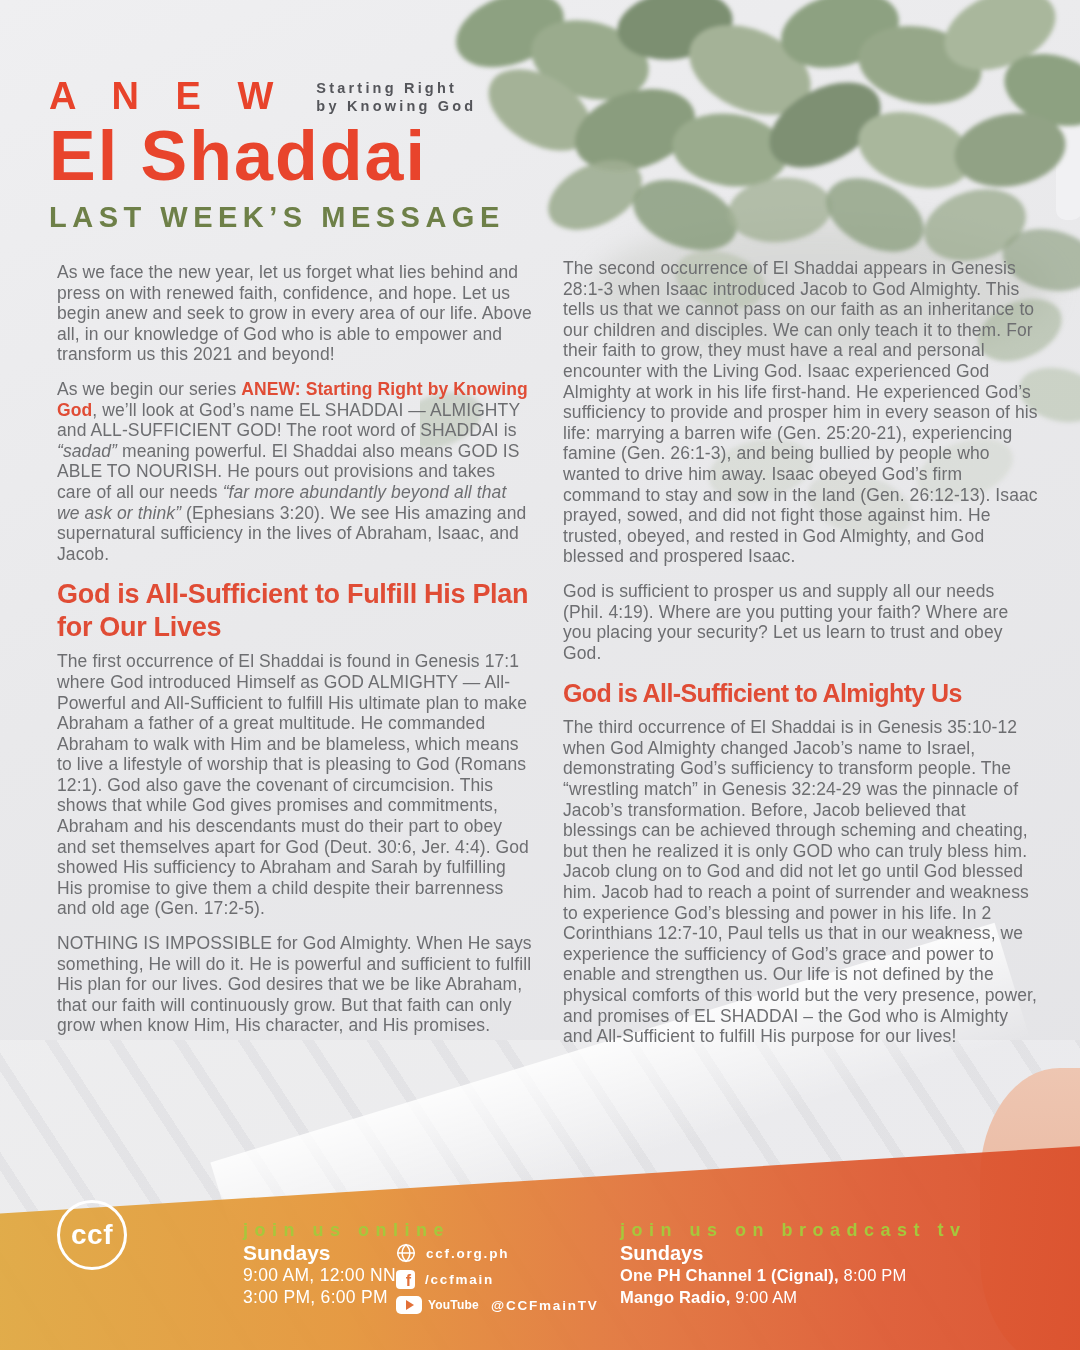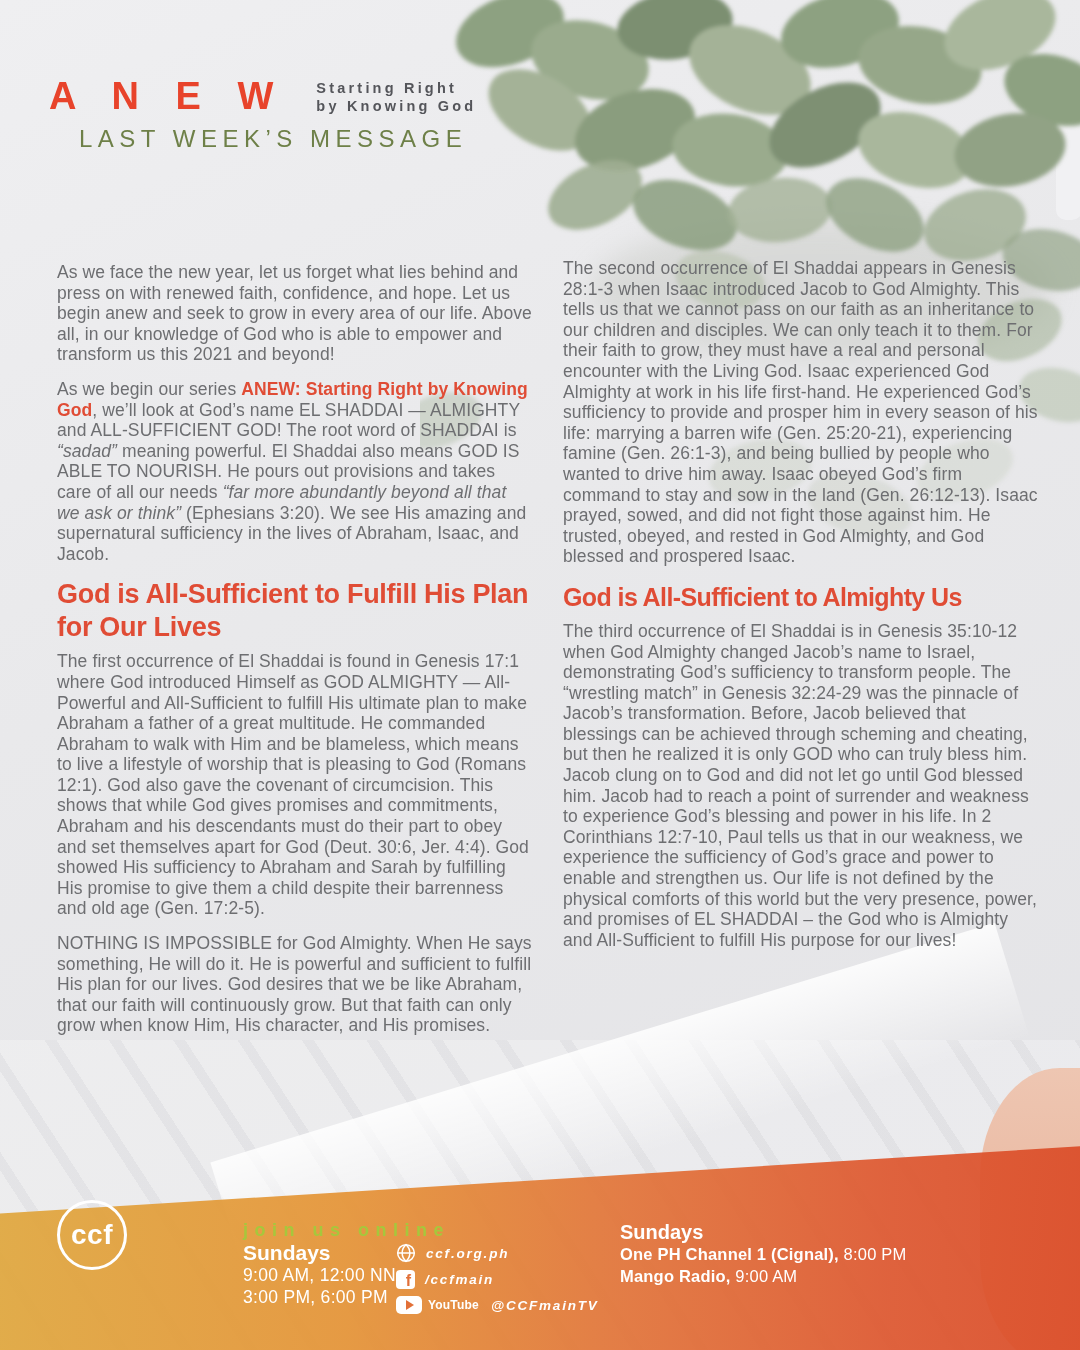--- a/index.html
+++ b/index.html
@@ -33,21 +33,21 @@
     background:linear-gradient(90deg,
       rgba(224,167,62,.93) 0%, rgba(229,148,55,.93) 32%,
       rgba(226,115,56,.92) 58%, rgba(222,88,48,.93) 82%, rgba(219,78,42,.94) 100%);
   }
   
   .hd{position:absolute;left:49px;top:76px;z-index:2;}
   .hd-row{display:flex;align-items:flex-start;gap:30px;}
   .anew{font-size:38px;font-weight:700;letter-spacing:13px;color:#e8432b;line-height:40px;}
   .tag{font-size:14.5px;font-weight:700;letter-spacing:3.2px;color:#54555a;line-height:18px;margin-top:3px;}
   .title{margin:4px 0 0;font-size:70px;font-weight:700;letter-spacing:2px;color:#e8442c;line-height:72px;}
-  .kicker{margin-top:9px;font-size:24px;font-weight:400;letter-spacing:5.5px;color:#6e8048;margin-left:30px;}
+  .kicker{margin-top:9px;font-size:29px;font-weight:700;letter-spacing:5.5px;color:#6e8048;}
   
   .col{position:absolute;z-index:2;width:476px;}
   .col-left{left:57px;top:262px;}
   .col-right{left:563px;top:258px;}
   .col p{margin:0 0 14px;font-size:17.5px;line-height:20.6px;color:#6d6e71;letter-spacing:.1px;}
   .col p .red{color:#e04c35;font-weight:700;}
   .col p em{font-style:italic;}
   .sh{margin:12px 0 7px;font-size:27px;line-height:33px;font-weight:700;color:#e04c35;letter-spacing:-.3px;}
   .sh.one{white-space:nowrap;font-size:25px;letter-spacing:-.6px;}
   .col-right .sh:first-child{margin-top:0;}
@@ -60,21 +60,21 @@
   }
   .joinhead{font-size:18px;font-weight:700;letter-spacing:6.5px;color:#a6c73c;}
   .online{left:243px;top:1220px;}
   .bcast{left:620px;top:1220px;}
   .day{font-size:21px;font-weight:700;line-height:24px;}
   .times{font-size:17.5px;line-height:21.5px;letter-spacing:.3px;}
   .brow{font-size:16.5px;line-height:21.5px;white-space:nowrap;letter-spacing:.2px;}
   .brow strong{font-weight:700;}
   .links{left:396px;top:1243px;display:flex;flex-direction:column;gap:7px;}
   .lrow{display:flex;align-items:center;gap:10px;}
-  .lbl{font-size:13.5px;font-weight:700;letter-spacing:1.8px;font-style:italic;}
+  .lbl{font-size:13.5px;font-weight:700;letter-spacing:1.8px;}
   .icn{display:inline-flex;align-items:center;justify-content:center;}
   .fb{width:19px;height:19px;background:#fff;border-radius:4px;color:#e27038;
       font-size:16px;font-weight:700;justify-content:flex-end;align-items:flex-end;
       padding:0 4px 0 0;box-sizing:border-box;line-height:17px;}
   .yt{width:26px;height:18px;background:#fff;border-radius:5px;}
   .yt::after{content:"";display:block;width:0;height:0;border-left:8px solid #e27038;
       border-top:5px solid transparent;border-bottom:5px solid transparent;margin-left:2px;}
   .ytword{font-size:12px;font-weight:700;letter-spacing:.2px;margin:0 2px 0 -4px;}
 </style>
 </head>
@@ -131,33 +131,35 @@
   <div class="band"></div>
 
   <header class="hd">
     <div class="hd-row">
       <span class="anew">A N E W</span>
       <span class="tag">
         <div>Starting Right</div>
         <div>by Knowing God</div>
       </span>
     </div>
+    <h1 class="title">El Shaddai</h1>
     <div class="kicker">LAST WEEK’S MESSAGE</div>
   </header>
 
   <div class="col col-left">
     <p>As we face the new year, let us forget what lies behind and press on with renewed faith, confidence, and hope. Let us begin anew and seek to grow in every area of our life. Above all, in our knowledge of God who is able to empower and transform us this 2021 and beyond!</p>
     <p><span>As we begin our series </span><span class="red">ANEW: Starting Right by Knowing God</span><span>, we’ll look at God’s name EL SHADDAI — ALMIGHTY and ALL-SUFFICIENT GOD! The root word of SHADDAI is </span><em>“sadad”</em><span> meaning powerful. El Shaddai also means GOD IS ABLE TO NOURISH. He pours out provisions and takes care of all our needs </span><em>“far more abundantly beyond all that we ask or think”</em><span> (Ephesians 3:20). We see His amazing and supernatural sufficiency in the lives of Abraham, Isaac, and Jacob.</span></p>
     <h2 class="sh">God is All-Sufficient to Fulfill His Plan for Our Lives</h2>
     <p>The first occurrence of El Shaddai is found in Genesis 17:1 where God introduced Himself as GOD ALMIGHTY — All-Powerful and All-Sufficient to fulfill His ultimate plan to make Abraham a father of a great multitude. He commanded Abraham to walk with Him and be blameless, which means to live a lifestyle of worship that is pleasing to God (Romans 12:1). God also gave the covenant of circumcision. This shows that while God gives promises and commitments, Abraham and his descendants must do their part to obey and set themselves apart for God (Deut. 30:6, Jer. 4:4). God showed His sufficiency to Abraham and Sarah by fulfilling His promise to give them a child despite their barrenness and old age (Gen. 17:2-5).</p>
     <p>NOTHING IS IMPOSSIBLE for God Almighty. When He says something, He will do it. He is powerful and sufficient to fulfill His plan for our lives. God desires that we be like Abraham, that our faith will continuously grow. But that faith can only grow when know Him, His character, and His promises.</p>
   </div>
 
   <div class="col col-right">
     <p>The second occurrence of El Shaddai appears in Genesis 28:1-3 when Isaac introduced Jacob to God Almighty. This tells us that we cannot pass on our faith as an inheritance to our children and disciples. We can only teach it to them. For their faith to grow, they must have a real and personal encounter with the Living God. Isaac experienced God Almighty at work in his life first-hand. He experienced God’s sufficiency to provide and prosper him in every season of his life: marrying a barren wife (Gen. 25:20-21), experiencing famine (Gen. 26:1-3), and being bullied by people who wanted to drive him away. Isaac obeyed God’s firm command to stay and sow in the land (Gen. 26:12-13). Isaac prayed, sowed, and did not fight those against him. He trusted, obeyed, and rested in God Almighty, and God blessed and prospered Isaac.</p>
+    <p>God is sufficient to prosper us and supply all our needs (Phil. 4:19). Where are you putting your faith? Where are you placing your security? Let us learn to trust and obey God.</p>
     <h2 class="sh one">God is All-Sufficient to Almighty Us</h2>
     <p>The third occurrence of El Shaddai is in Genesis 35:10-12 when God Almighty changed Jacob’s name to Israel, demonstrating God’s sufficiency to transform people. The “wrestling match” in Genesis 32:24-29 was the pinnacle of Jacob’s transformation. Before, Jacob believed that blessings can be achieved through scheming and cheating, but then he realized it is only GOD who can truly bless him. Jacob clung on to God and did not let go until God blessed him. Jacob had to reach a point of surrender and weakness to experience God’s blessing and power in his life. In 2 Corinthians 12:7-10, Paul tells us that in our weakness, we experience the sufficiency of God’s grace and power to enable and strengthen us. Our life is not defined by the physical comforts of this world but the very presence, power, and promises of EL SHADDAI – the God who is Almighty and All-Sufficient to fulfill His purpose for our lives!</p>
   </div>
 
   <div class="fz logo">
     <span>ccf</span>
   </div>
 
   <div class="fz online">
     <div class="joinhead">join us online</div>
@@ -182,18 +184,19 @@
       <span class="lbl">/ccfmain</span>
     </div>
     <div class="lrow">
       <span class="icn yt"></span>
       <span class="ytword">YouTube</span>
       <span class="lbl">@CCFmainTV</span>
     </div>
   </div>
 
   <div class="fz bcast">
+    <div class="joinhead">join us on broadcast tv</div>
     <div class="day" style="font-size:20px;">Sundays</div>
     <div class="brow"><strong>One PH Channel 1 (Cignal),</strong><span> 8:00 PM</span></div>
     <div class="brow"><strong>Mango Radio,</strong><span> 9:00 AM</span></div>
   </div>
 
 </div>
 
 </body></html>

